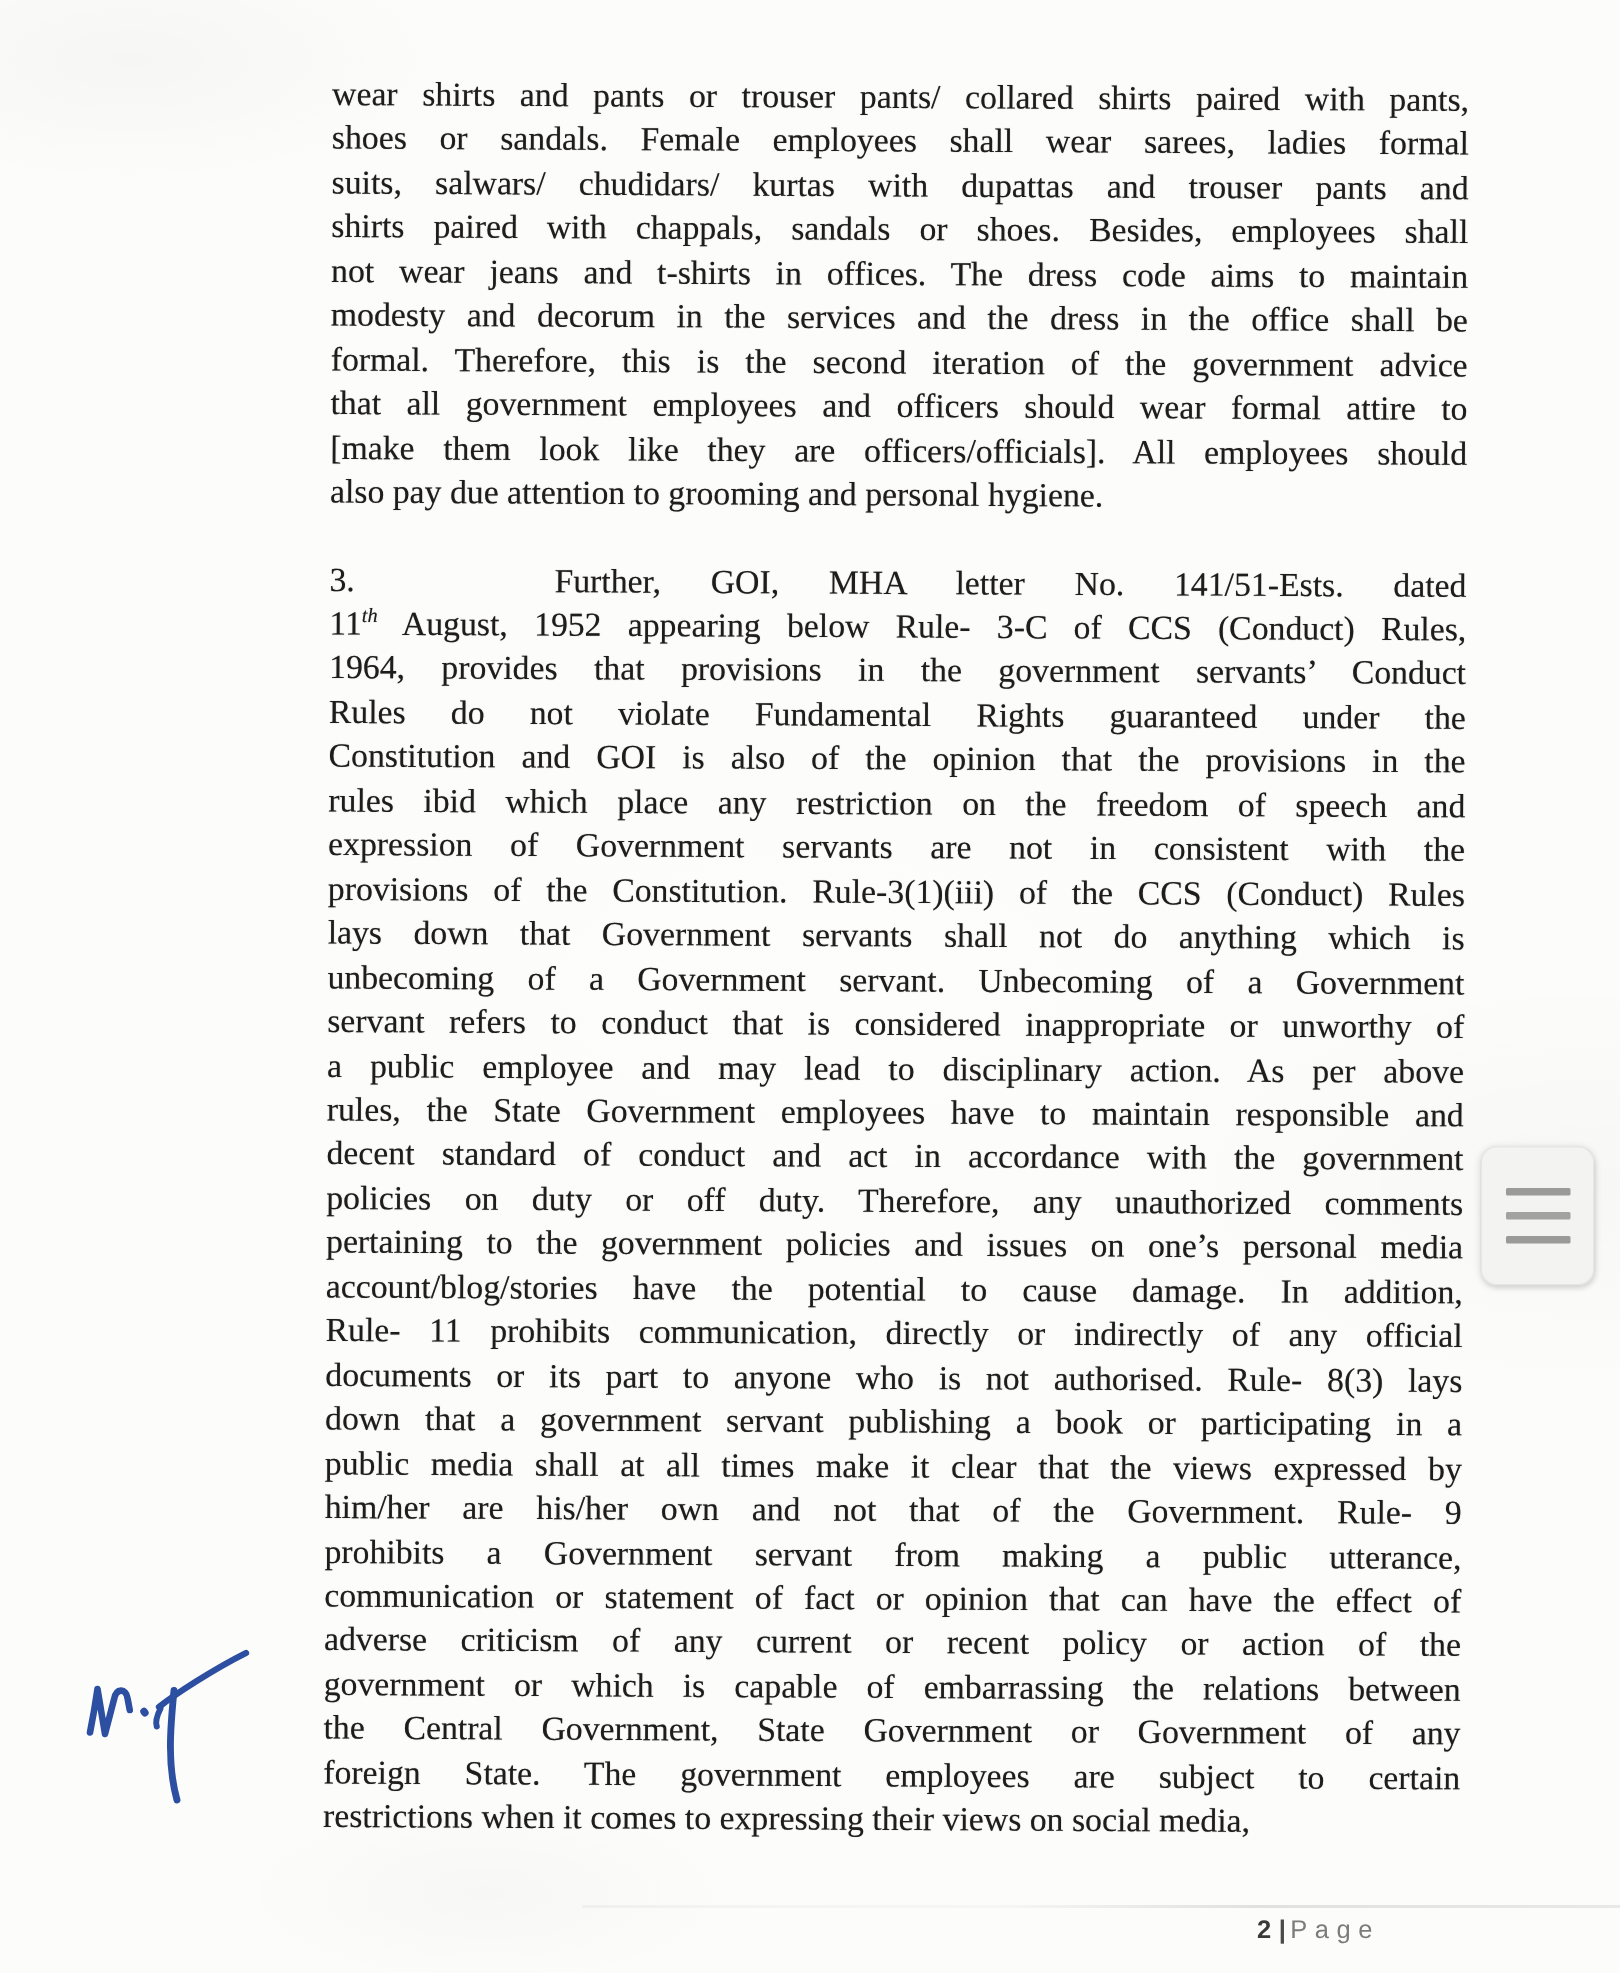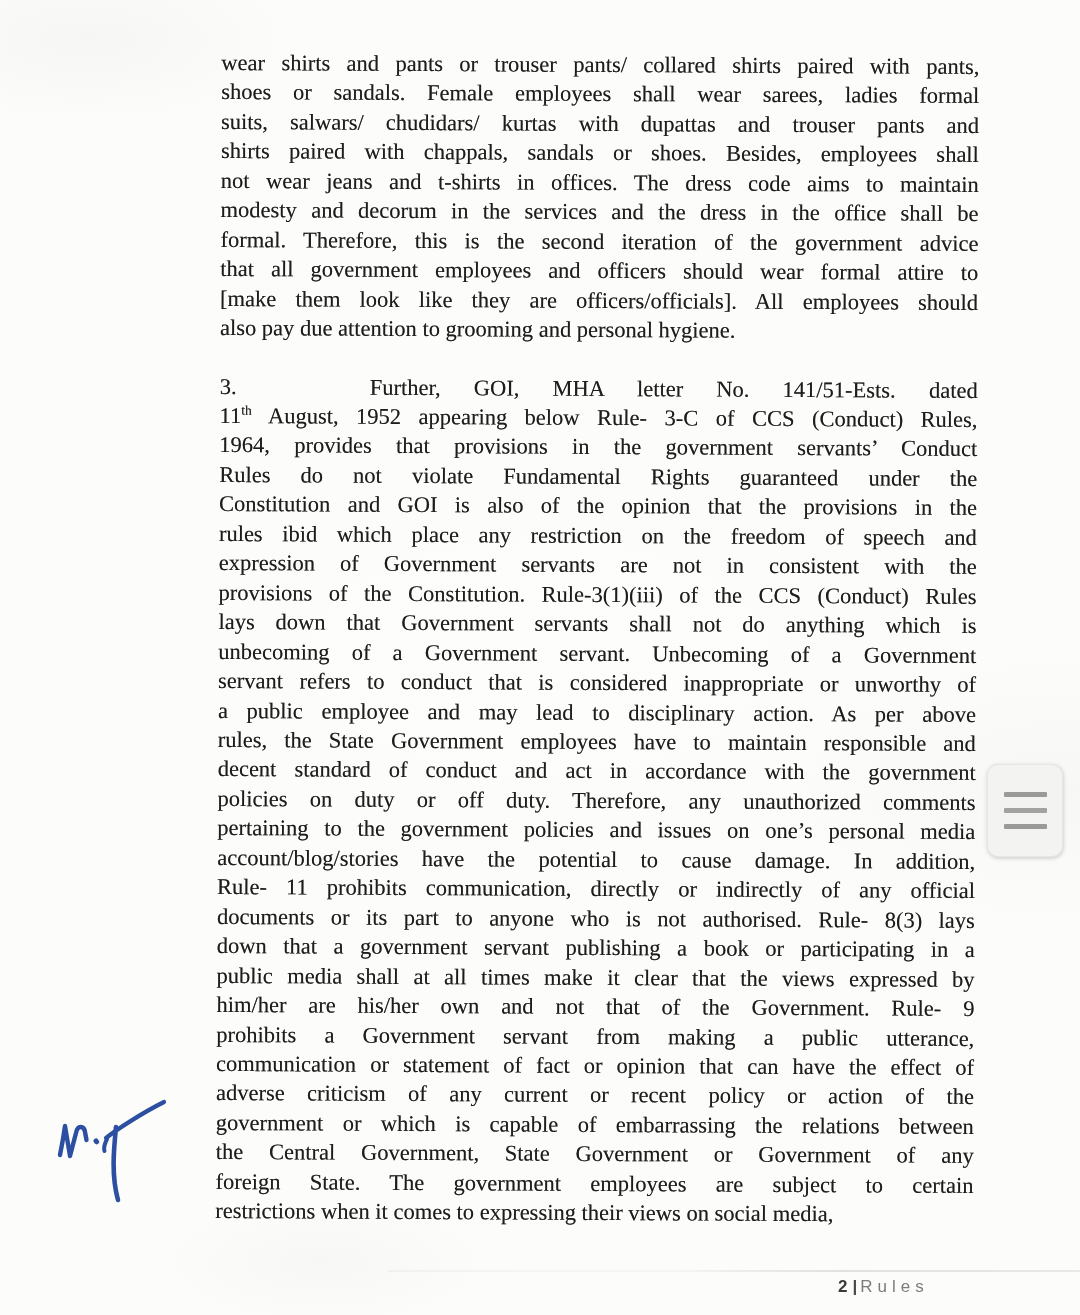--- a/index.html
+++ b/index.html
@@ -33,21 +33,21 @@
     text-shadow: 0 0 0.6px rgba(30,29,27,0.55);
     transform: rotate(0.3deg);
     transform-origin: 0 40%;
   }
   .paragraph + .paragraph { margin-top: 29px; }
   .line { text-align: justify; text-align-last: justify; }
   .line.last { text-align-last: left; }
   .line.numbered { display: flex; }
   .pnum { flex: 0 0 150px; }
   .prest { flex: 1 1 auto; display: block; text-align: justify; text-align-last: justify; }
-  sup { font-size: 0.6em; line-height: 0; vertical-align: super; }
+  sup { font-size: 0.6em; line-height: 0; vertical-align: super; font-style: italic; }
 
   
   .signature {
     position: absolute; left: 50px; top: 1093px;
     width: 130px; height: 125px;
   }
 
   
   .footer-rule {
     position: absolute; left: 388px; top: 1270px;
@@ -151,21 +151,21 @@
       <path d="M56,45 C66,37 92,20 114,9" stroke-width="4.2" stroke="#2d4fa2"></path>
       <path d="M66,34 C64,55 61,82 68,107" stroke-width="4.6" stroke="#2d4fa2"></path>
     </g>
   </svg>
 
   <div class="footer-rule"></div>
 
   <div class="footer">
     <span class="num">2</span>
     <span class="sep">|</span>
-    <span class="lbl">Rules</span>
+    <span class="lbl">Page</span>
   </div>
 
   <div class="float-widget">
     <div class="bar"></div>
     <div class="bar"></div>
     <div class="bar"></div>
   </div>
 
 </div>
 

